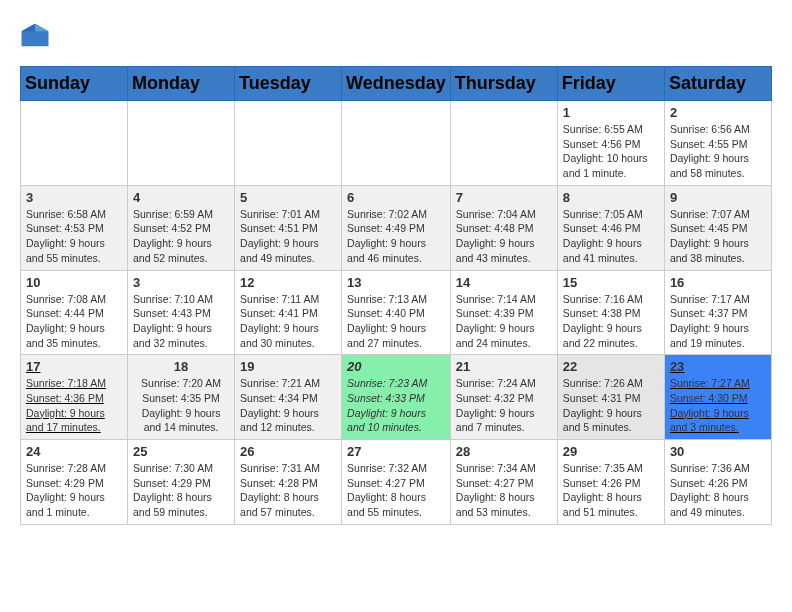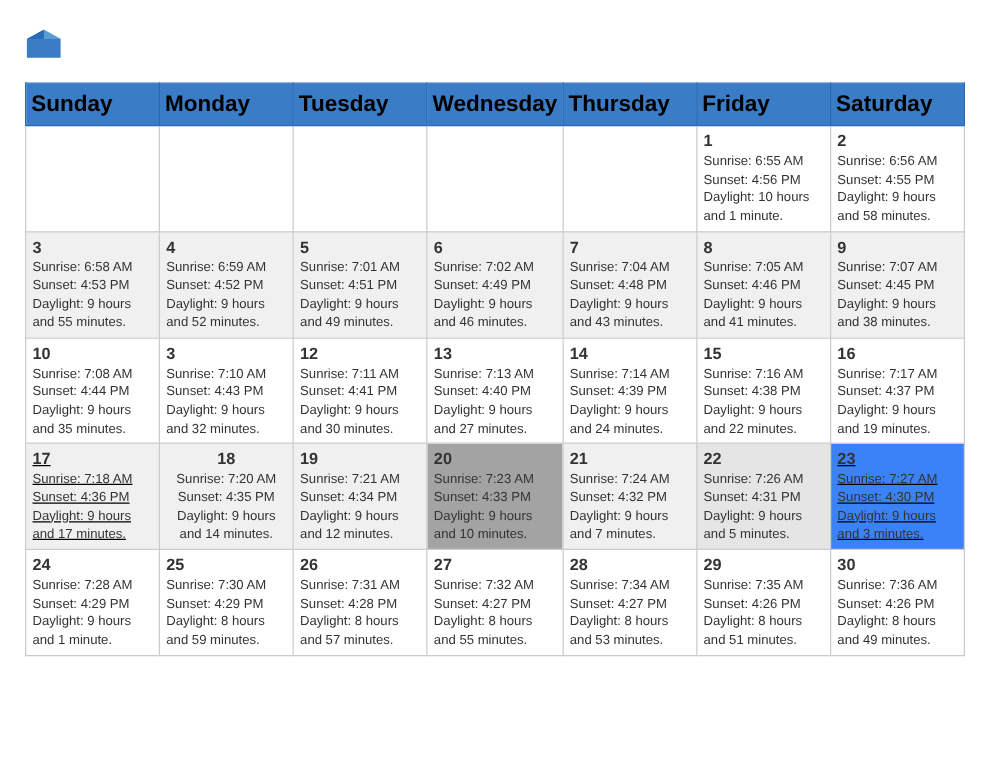--- a/index.html
+++ b/index.html
@@ -244,21 +244,21 @@
           <div class="day-info">Sunrise: 7:20 AM
 Sunset: 4:35 PM
 Daylight: 9 hours and 14 minutes.</div>
         </td>
         <td style="background: rgb(240, 240, 240);">
           <span class="day-number">19</span>
           <div class="day-info">Sunrise: 7:21 AM
 Sunset: 4:34 PM
 Daylight: 9 hours and 12 minutes.</div>
         </td>
-        <td style="background: #a3a3a3;">
+        <td style="background: #86efac; font-style: italic;">
           <span class="day-number">20</span>
           <div class="day-info">Sunrise: 7:23 AM
 Sunset: 4:33 PM
 Daylight: 9 hours and 10 minutes.</div>
         </td>
         <td style="background: rgb(240, 240, 240); margin-top: 16px;">
           <span class="day-number">21</span>
           <div class="day-info">Sunrise: 7:24 AM
 Sunset: 4:32 PM
 Daylight: 9 hours and 7 minutes.</div>

